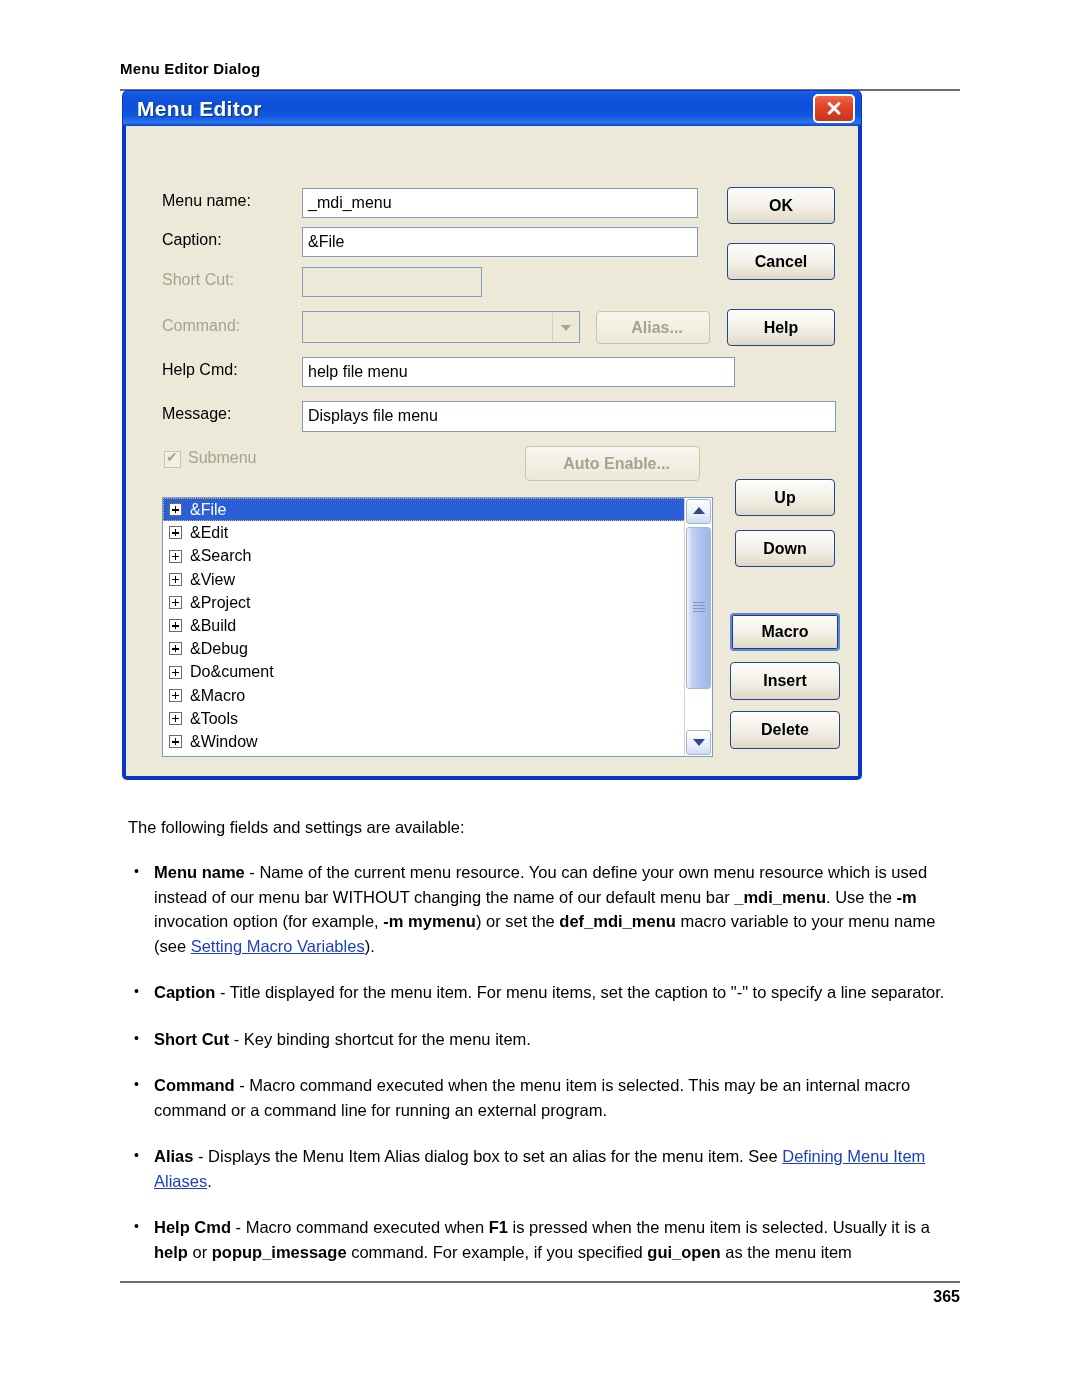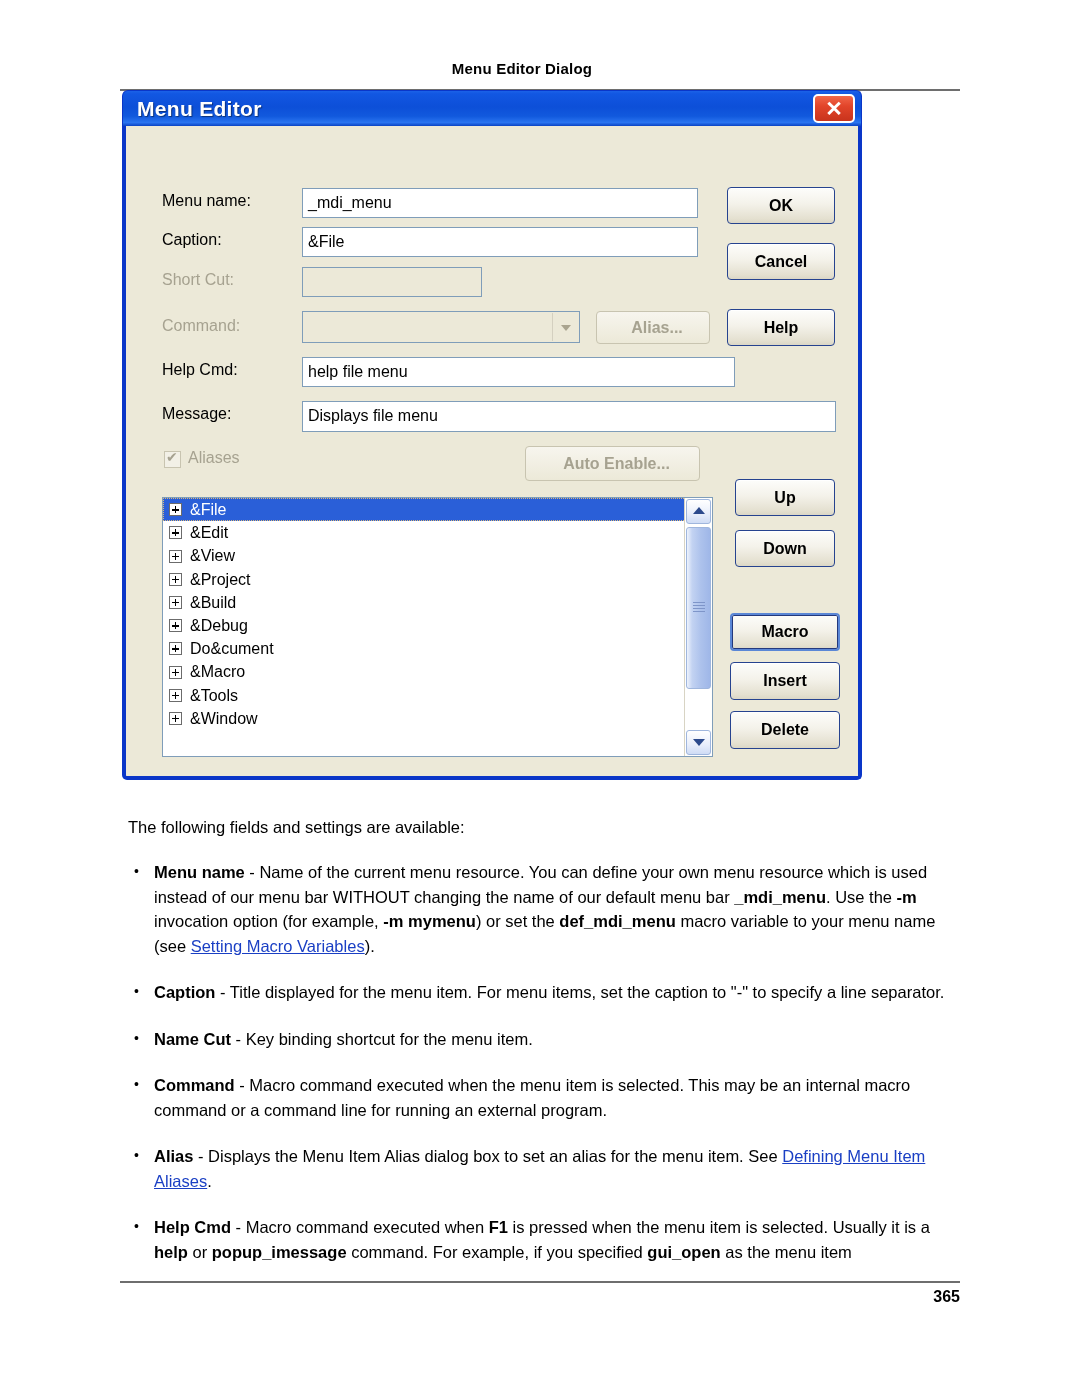--- a/index.html
+++ b/index.html
@@ -12,24 +12,23 @@
     height: 1397px;
     position: relative;
     font-family: "Liberation Sans", sans-serif;
     color: #000000;
     overflow: hidden;
   }
 
   
   .page-header {
     position: absolute;
-    left: 102px;
+    left: 120px;
     top: 60px;
     width: 840px;
-    text-align: center;
   }
   .page-header-title {
     font-size: 15px;
     font-weight: bold;
     letter-spacing: 0.2px;
   }
   .header-rule {
     position: absolute;
     left: 120px;
     top: 89px;
@@ -383,33 +382,36 @@
     <div class="combo-arrow"></div>
   </div>
   <div class="btn disabled" style="left:470px; top:185px; width:114px; height:33px; line-height:31px;">
     <span>Alias...</span>
   </div>
 
   <div class="tf" style="left:176px; top:231px; width:433px; height:30px;">help file menu</div>
   <div class="tf" style="left:176px; top:275px; width:534px; height:31px;">Displays file menu</div>
 
   <div class="chk-box" style="left:38px; top:325px;"></div>
-  <div class="lbl disabled" style="left:62px; top:323px;">Aliases</div>
+  <div class="lbl disabled" style="left:62px; top:323px;">Submenu</div>
 
   <div class="btn disabled" style="left:399px; top:320px; width:175px; height:35px; line-height:33px;">
     <span>Auto Enable...</span>
   </div>
 
   <div class="tree">
     <div>
       <div class="tree-item selected">
         <span class="expander"></span><span>&amp;File</span>
       </div>
       <div class="tree-item">
         <span class="expander"></span><span>&amp;Edit</span>
+      </div>
+      <div class="tree-item">
+        <span class="expander"></span><span>&amp;Search</span>
       </div>
       <div class="tree-item">
         <span class="expander"></span><span>&amp;View</span>
       </div>
       <div class="tree-item">
         <span class="expander"></span><span>&amp;Project</span>
       </div>
       <div class="tree-item">
         <span class="expander"></span><span>&amp;Build</span>
       </div>
@@ -471,20 +473,20 @@
   </div>
 </div>
 
 <div class="body-text" style="top:815px;">
   <div class="para">The following fields and settings are available:</div>
 </div>
 
 <div class="bullet-list" style="top:860px;">
   <div class="bullet"><b>Menu name</b><span><span> - Name of the current menu resource. You can define your own menu resource which is used instead of our menu bar WITHOUT changing the name of our default menu bar </span><b>_mdi_menu</b><span>. Use the </span><b>-m</b><span> invocation option (for example, </span><b>-m mymenu</b><span>) or set the </span><b>def_mdi_menu</b><span> macro variable to your menu name (see </span><span class="lnk">Setting Macro Variables</span><span>).</span></span></div>
   <div class="bullet"><b>Caption</b><span><span> - Title displayed for the menu item. For menu items, set the caption to "-" to specify a line separator.</span></span></div>
-  <div class="bullet"><b>Name Cut</b><span><span> - Key binding shortcut for the menu item.</span></span></div>
+  <div class="bullet"><b>Short Cut</b><span><span> - Key binding shortcut for the menu item.</span></span></div>
   <div class="bullet"><b>Command</b><span><span> - Macro command executed when the menu item is selected. This may be an internal macro command or a command line for running an external program.</span></span></div>
   <div class="bullet"><b>Alias</b><span><span> - Displays the Menu Item Alias dialog box to set an alias for the menu item. See </span><span class="lnk">Defining Menu Item Aliases</span><span>.</span></span></div>
   <div class="bullet"><b>Help Cmd</b><span><span> - Macro command executed when </span><b>F1</b><span> is pressed when the menu item is selected. Usually it is a </span><b>help</b><span> or </span><b>popup_imessage</b><span> command. For example, if you specified </span><b>gui_open</b><span> as the menu item</span></span></div>
 </div>
 
 <div class="footer-rule"></div>
 <div class="page-number">365</div>
 
 </body></html>

